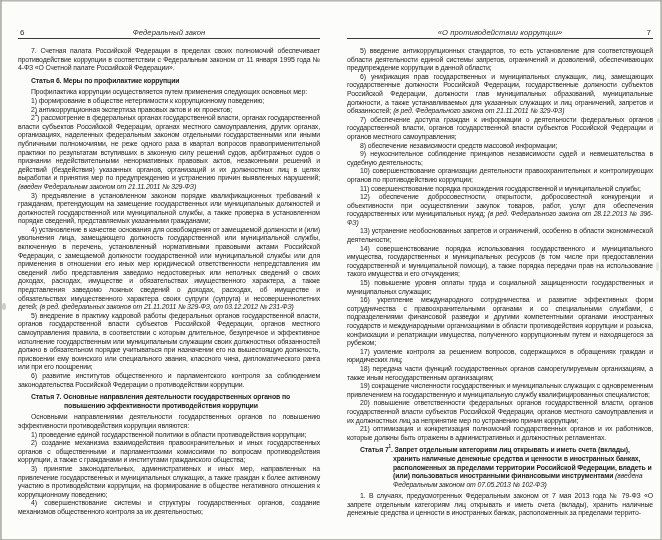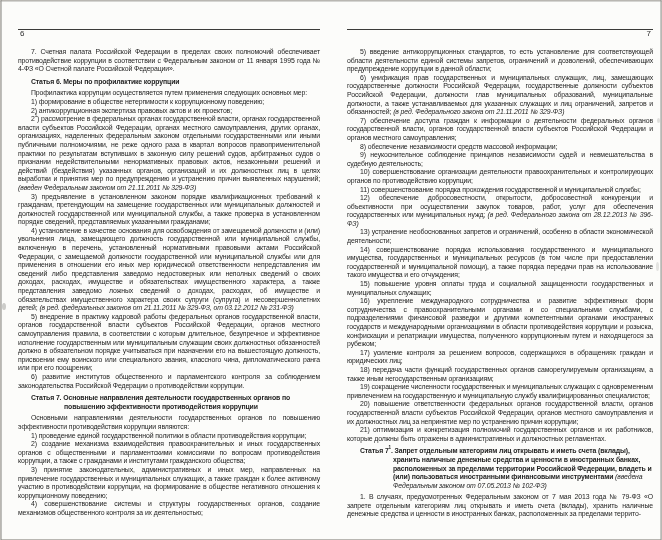--- a/index.html
+++ b/index.html
@@ -67,20 +67,21 @@
   <div class="scan-edge-right"></div>
   <div class="scan-edge-top"></div>
   <div class="scan-smudge smudge-a"></div>
   <div class="scan-smudge smudge-b"></div>
   <div class="scan-smudge smudge-c"></div>
 
   <div class="page" id="page-left">
     <div class="page-inner">
       <div class="page-header">
         <span class="pagenum pagenum-left">6</span>
+        <div class="running-title">Федеральный закон</div>
         <div class="header-rule"></div>
       </div>
       <div class="page-body" id="page-left-body">
           <p class="para"><span class="run-n">7. Счетная палата Российской Федерации в пределах своих полномочий обеспечивает противодействие коррупции в соответствии с Федеральным законом от 11 января 1995 года № 4-ФЗ «О Счетной палате Российской Федерации».</span></p>
           <p class="heading"><span class="run-n">Статья 6. Меры по профилактике коррупции</span></p>
           <p class="para"><span class="run-n">Профилактика коррупции осуществляется путем применения следующих основных мер:</span></p>
           <p class="para"><span class="run-n">1) формирование в обществе нетерпимости к коррупционному поведению;</span></p>
           <p class="para"><span class="run-n">2) антикоррупционная экспертиза правовых актов и их проектов;</span></p>
           <p class="para"><span class="run-n">2</span><sup class="run-sup">1</sup><span class="run-n">) рассмотрение в федеральных органах государственной власти, органах государственной власти субъектов Российской Федерации, органах местного самоуправления, других органах, организациях, наделенных федеральным законом отдельными государственными или иными публичными полномочиями, не реже одного раза в квартал вопросов правоприменительной практики по результатам вступивших в законную силу решений судов, арбитражных судов о признании недействительными ненормативных правовых актов, незаконными решений и действий (бездействия) указанных органов, организаций и их должностных лиц в целях выработки и принятия мер по предупреждению и устранению причин выявленных нарушений; </span><span class="run-i">(введен Федеральным законом от 21.11.2011 № 329-ФЗ)</span></p>
           <p class="para"><span class="run-n">3) предъявление в установленном законом порядке квалификационных требований к гражданам, претендующим на замещение государственных или муниципальных должностей и должностей государственной или муниципальной службы, а также проверка в установленном порядке сведений, представляемых указанными гражданами;</span></p>
@@ -94,20 +95,21 @@
           <p class="para"><span class="run-n">3) принятие законодательных, административных и иных мер, направленных на привлечение государственных и муниципальных служащих, а также граждан к более активному участию в противодействии коррупции, на формирование в обществе негативного отношения к коррупционному поведению;</span></p>
           <p class="para"><span class="run-n">4) совершенствование системы и структуры государственных органов, создание механизмов общественного контроля за их деятельностью;</span></p>
         </div>
     </div>
   </div>
 
   <div class="page" id="page-right">
     <div class="page-inner">
       <div class="page-header">
         <span class="pagenum pagenum-right">7</span>
+        <div class="running-title">«О противодействии коррупции»</div>
         <div class="header-rule"></div>
       </div>
       <div class="page-body" id="page-right-body">
           <p class="para"><span class="run-n">5) введение антикоррупционных стандартов, то есть установление для соответствующей области деятельности единой системы запретов, ограничений и дозволений, обеспечивающих предупреждение коррупции в данной области;</span></p>
           <p class="para"><span class="run-n">6) унификация прав государственных и муниципальных служащих, лиц, замещающих государственные должности Российской Федерации, государственные должности субъектов Российской Федерации, должности глав муниципальных образований, муниципальные должности, а также устанавливаемых для указанных служащих и лиц ограничений, запретов и обязанностей; </span><span class="run-i">(в ред. Федерального закона от 21.11.2011 № 329-ФЗ)</span></p>
           <p class="para"><span class="run-n">7) обеспечение доступа граждан к информации о деятельности федеральных органов государственной власти, органов государственной власти субъектов Российской Федерации и органов местного самоуправления;</span></p>
           <p class="para"><span class="run-n">8) обеспечение независимости средств массовой информации;</span></p>
           <p class="para"><span class="run-n">9) неукоснительное соблюдение принципов независимости судей и невмешательства в судебную деятельность;</span></p>
           <p class="para"><span class="run-n">10) совершенствование организации деятельности правоохранительных и контролирующих органов по противодействию коррупции;</span></p>
           <p class="para"><span class="run-n">11) совершенствование порядка прохождения государственной и муниципальной службы;</span></p>

